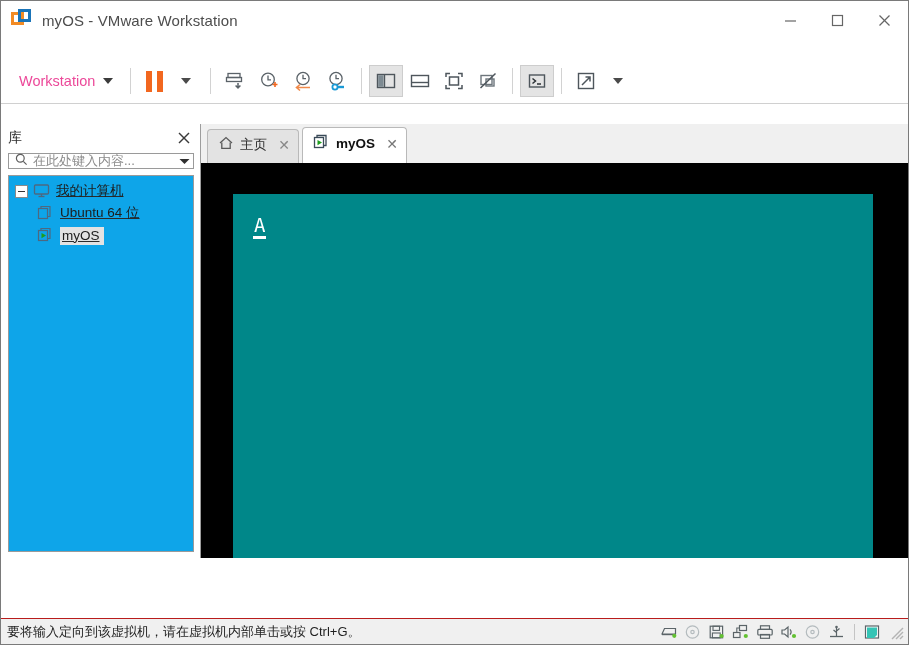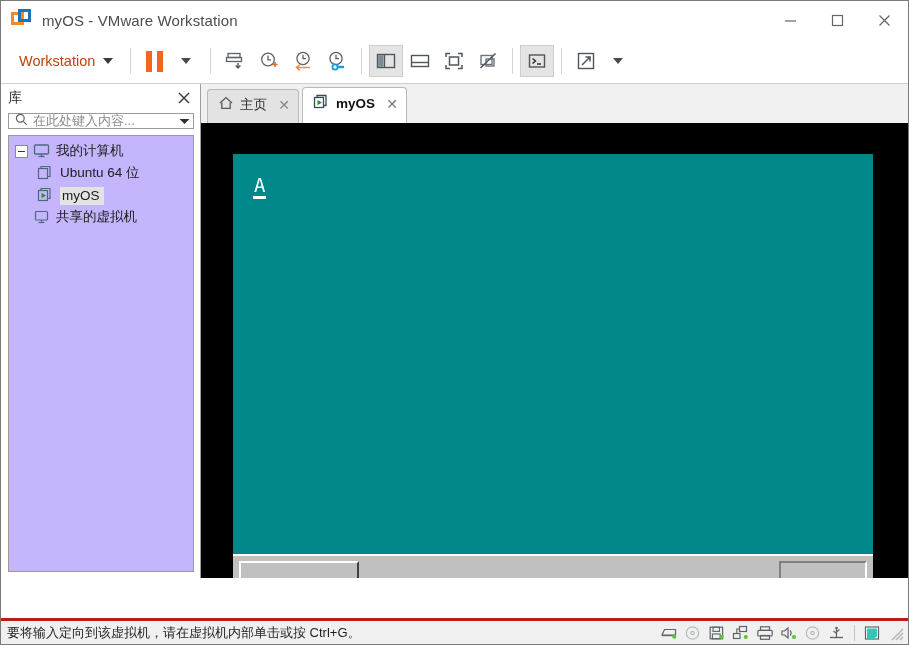--- a/index.html
+++ b/index.html
@@ -17,20 +17,21 @@
   }
   .app {
     position: relative;
     width: 909px;
     height: 645px;
     box-sizing: border-box;
     border: 1px solid #7a7a7a;
     background: #ffffff;
     display: flex;
     flex-direction: column;
+    gap: 20px;
   }
 
   
   .titlebar {
     height: 38px;
     flex: 0 0 38px;
     display: flex;
     align-items: center;
     background: #ffffff;
     padding-left: 10px;
@@ -83,21 +84,21 @@
     background: #ffffff;
     border-bottom: 1px solid #d0d0d0;
     padding: 0 6px;
     gap: 0;
   }
   .tb-menu {
     display: flex; align-items: center;
     gap: 8px;
     padding: 5px 10px 5px 12px;
     font-size: 14.5px;
-    color: #c2410c;
+    color: #ec4899;
     cursor: default;
   }
   .caret {
     width: 0; height: 0;
     border-left: 5px solid transparent;
     border-right: 5px solid transparent;
     border-top: 6px solid #3b3b3b;
   }
   .tb-sep {
     width: 1px; height: 26px;
@@ -186,25 +187,26 @@
   }
   .sb-search .dd {
     flex: 0 0 18px;
     display: flex; align-items: center; justify-content: center;
     cursor: default;
   }
   .sb-tree {
     flex: 1 1 auto;
     margin: 0 6px 6px 7px;
     border: 1px solid #9a9a9a;
-    background: #c4b5fd;
+    background: #0ea5e9;
     overflow: hidden;
     padding-top: 4px;
     box-sizing: border-box;
     min-height: 0;
+    text-decoration: underline;
   }
   .tr-row {
     display: flex;
     align-items: center;
     height: 22px;
     padding-left: 6px;
     font-size: 13.5px;
     color: #1d1d1d;
     cursor: default;
     white-space: nowrap;
@@ -356,21 +358,21 @@
     border-bottom: 2px solid #ffffff;
     box-sizing: border-box;
     margin-right: 2px;
   }
 
   
   .statusbar {
     height: 26px;
     flex: 0 0 26px;
     background: #f0f0f0;
-    border-top: 3px solid #b91c1c;
+    border-top: 1px solid #b91c1c;
     display: flex;
     align-items: center;
     padding: 0 4px 0 6px;
     box-sizing: border-box;
     margin-top: 40px;
   }
   .st-text {
     flex: 1 1 auto;
     font-size: 13px;
     color: #1f1f1f;
@@ -599,31 +601,20 @@
           <span class="tr-icon">
             <svg width="17" height="16" viewBox="0 0 17 16">
                 <rect x="1.5" y="3.5" width="9" height="10" fill="none" stroke="#4d6880" stroke-width="1.2"></rect>
                 <path d="M4 3.5 V1.5 H13 V11.5 H10.5" fill="none" stroke="#4d6880" stroke-width="1.2"></path>
                 <path d="M4.5 6 L9 8.6 L4.5 11.2 Z" fill="#1d9d1d"></path>
               </svg>
           </span>
           <span class="tr-label"><span class="hl">myOS</span></span>
         </div>
 
-        <div class="tr-row">
-          <span class="tr-toggle" style="border:none;background:transparent;"></span>
-          <span class="tr-icon">
-            <svg width="17" height="16" viewBox="0 0 17 16">
-                <rect x="2.5" y="2.5" width="12" height="8.5" rx="1" fill="none" stroke="#4d6880" stroke-width="1.2"></rect>
-                <line x1="5.5" y1="13.5" x2="11.5" y2="13.5" stroke="#4d6880" stroke-width="1.2"></line>
-                <line x1="8.5" y1="11" x2="8.5" y2="13.5" stroke="#4d6880" stroke-width="1.2"></line>
-              </svg>
-          </span>
-          <span class="tr-label">共享的虚拟机</span>
-        </div>
 
       </div>
     </div>
 
     <div class="right">
 
       <div class="tabstrip">
         <div class="tab">
           <span>
             <svg width="16" height="16" viewBox="0 0 16 16">

